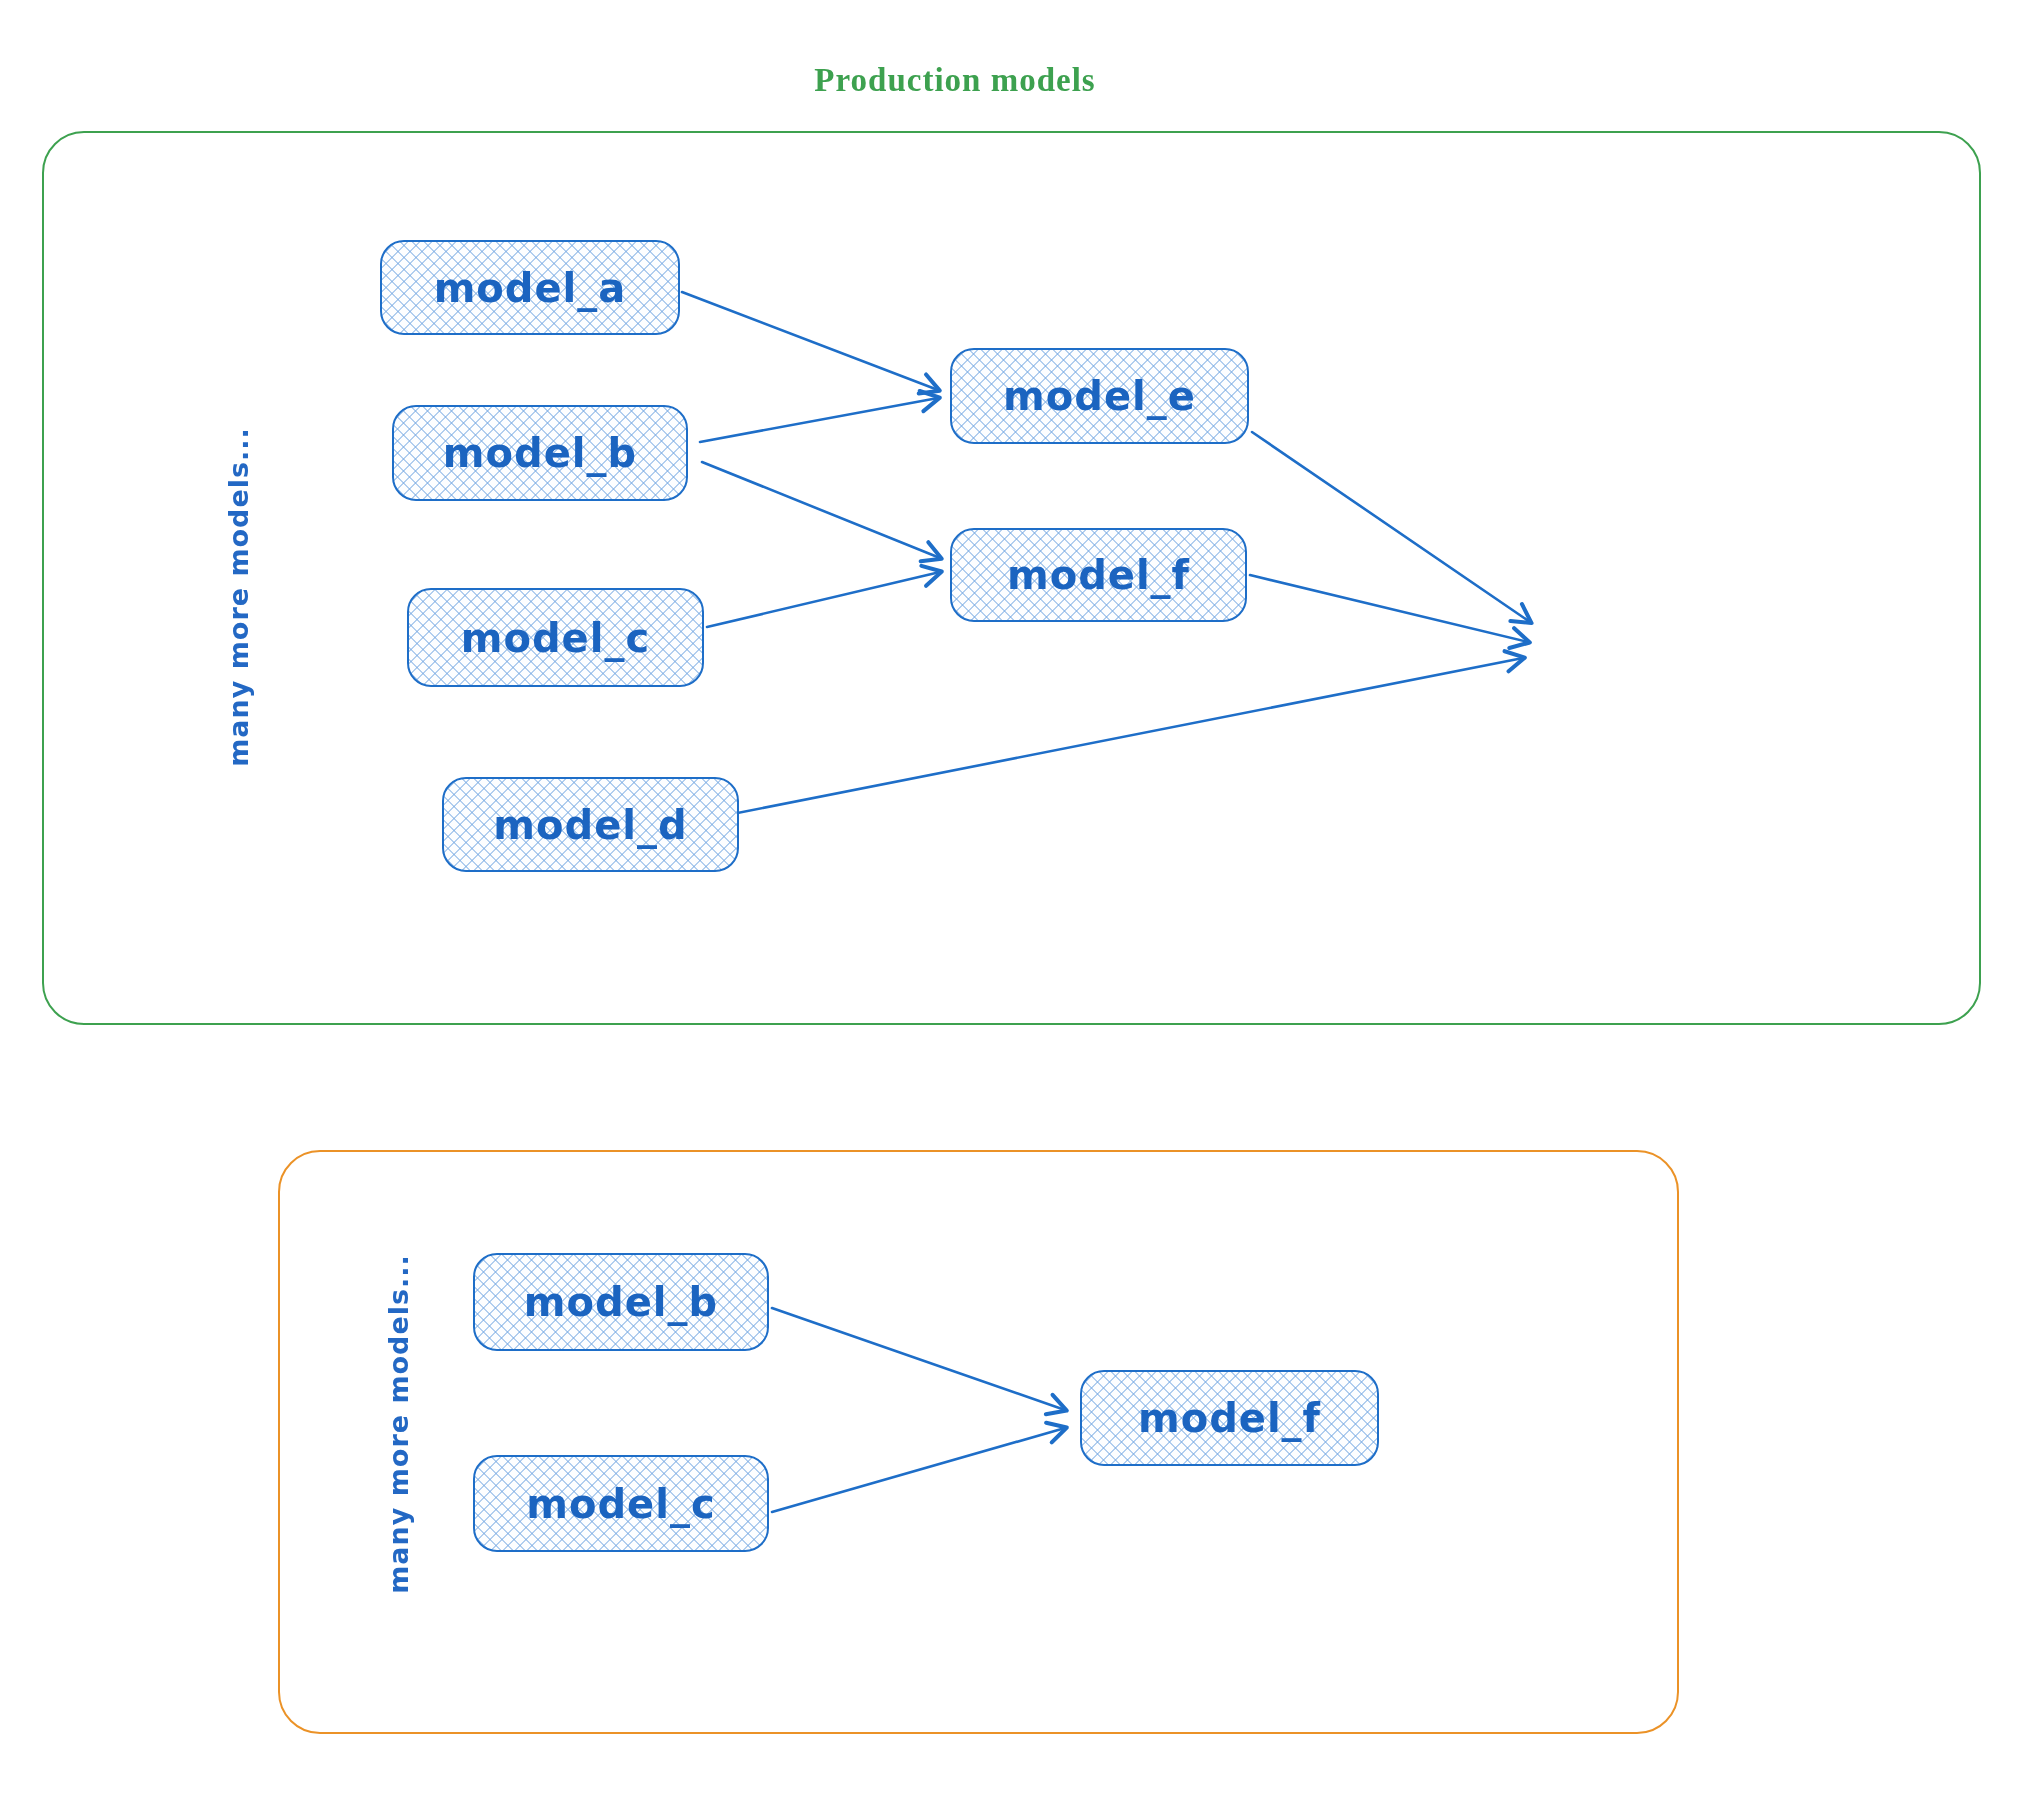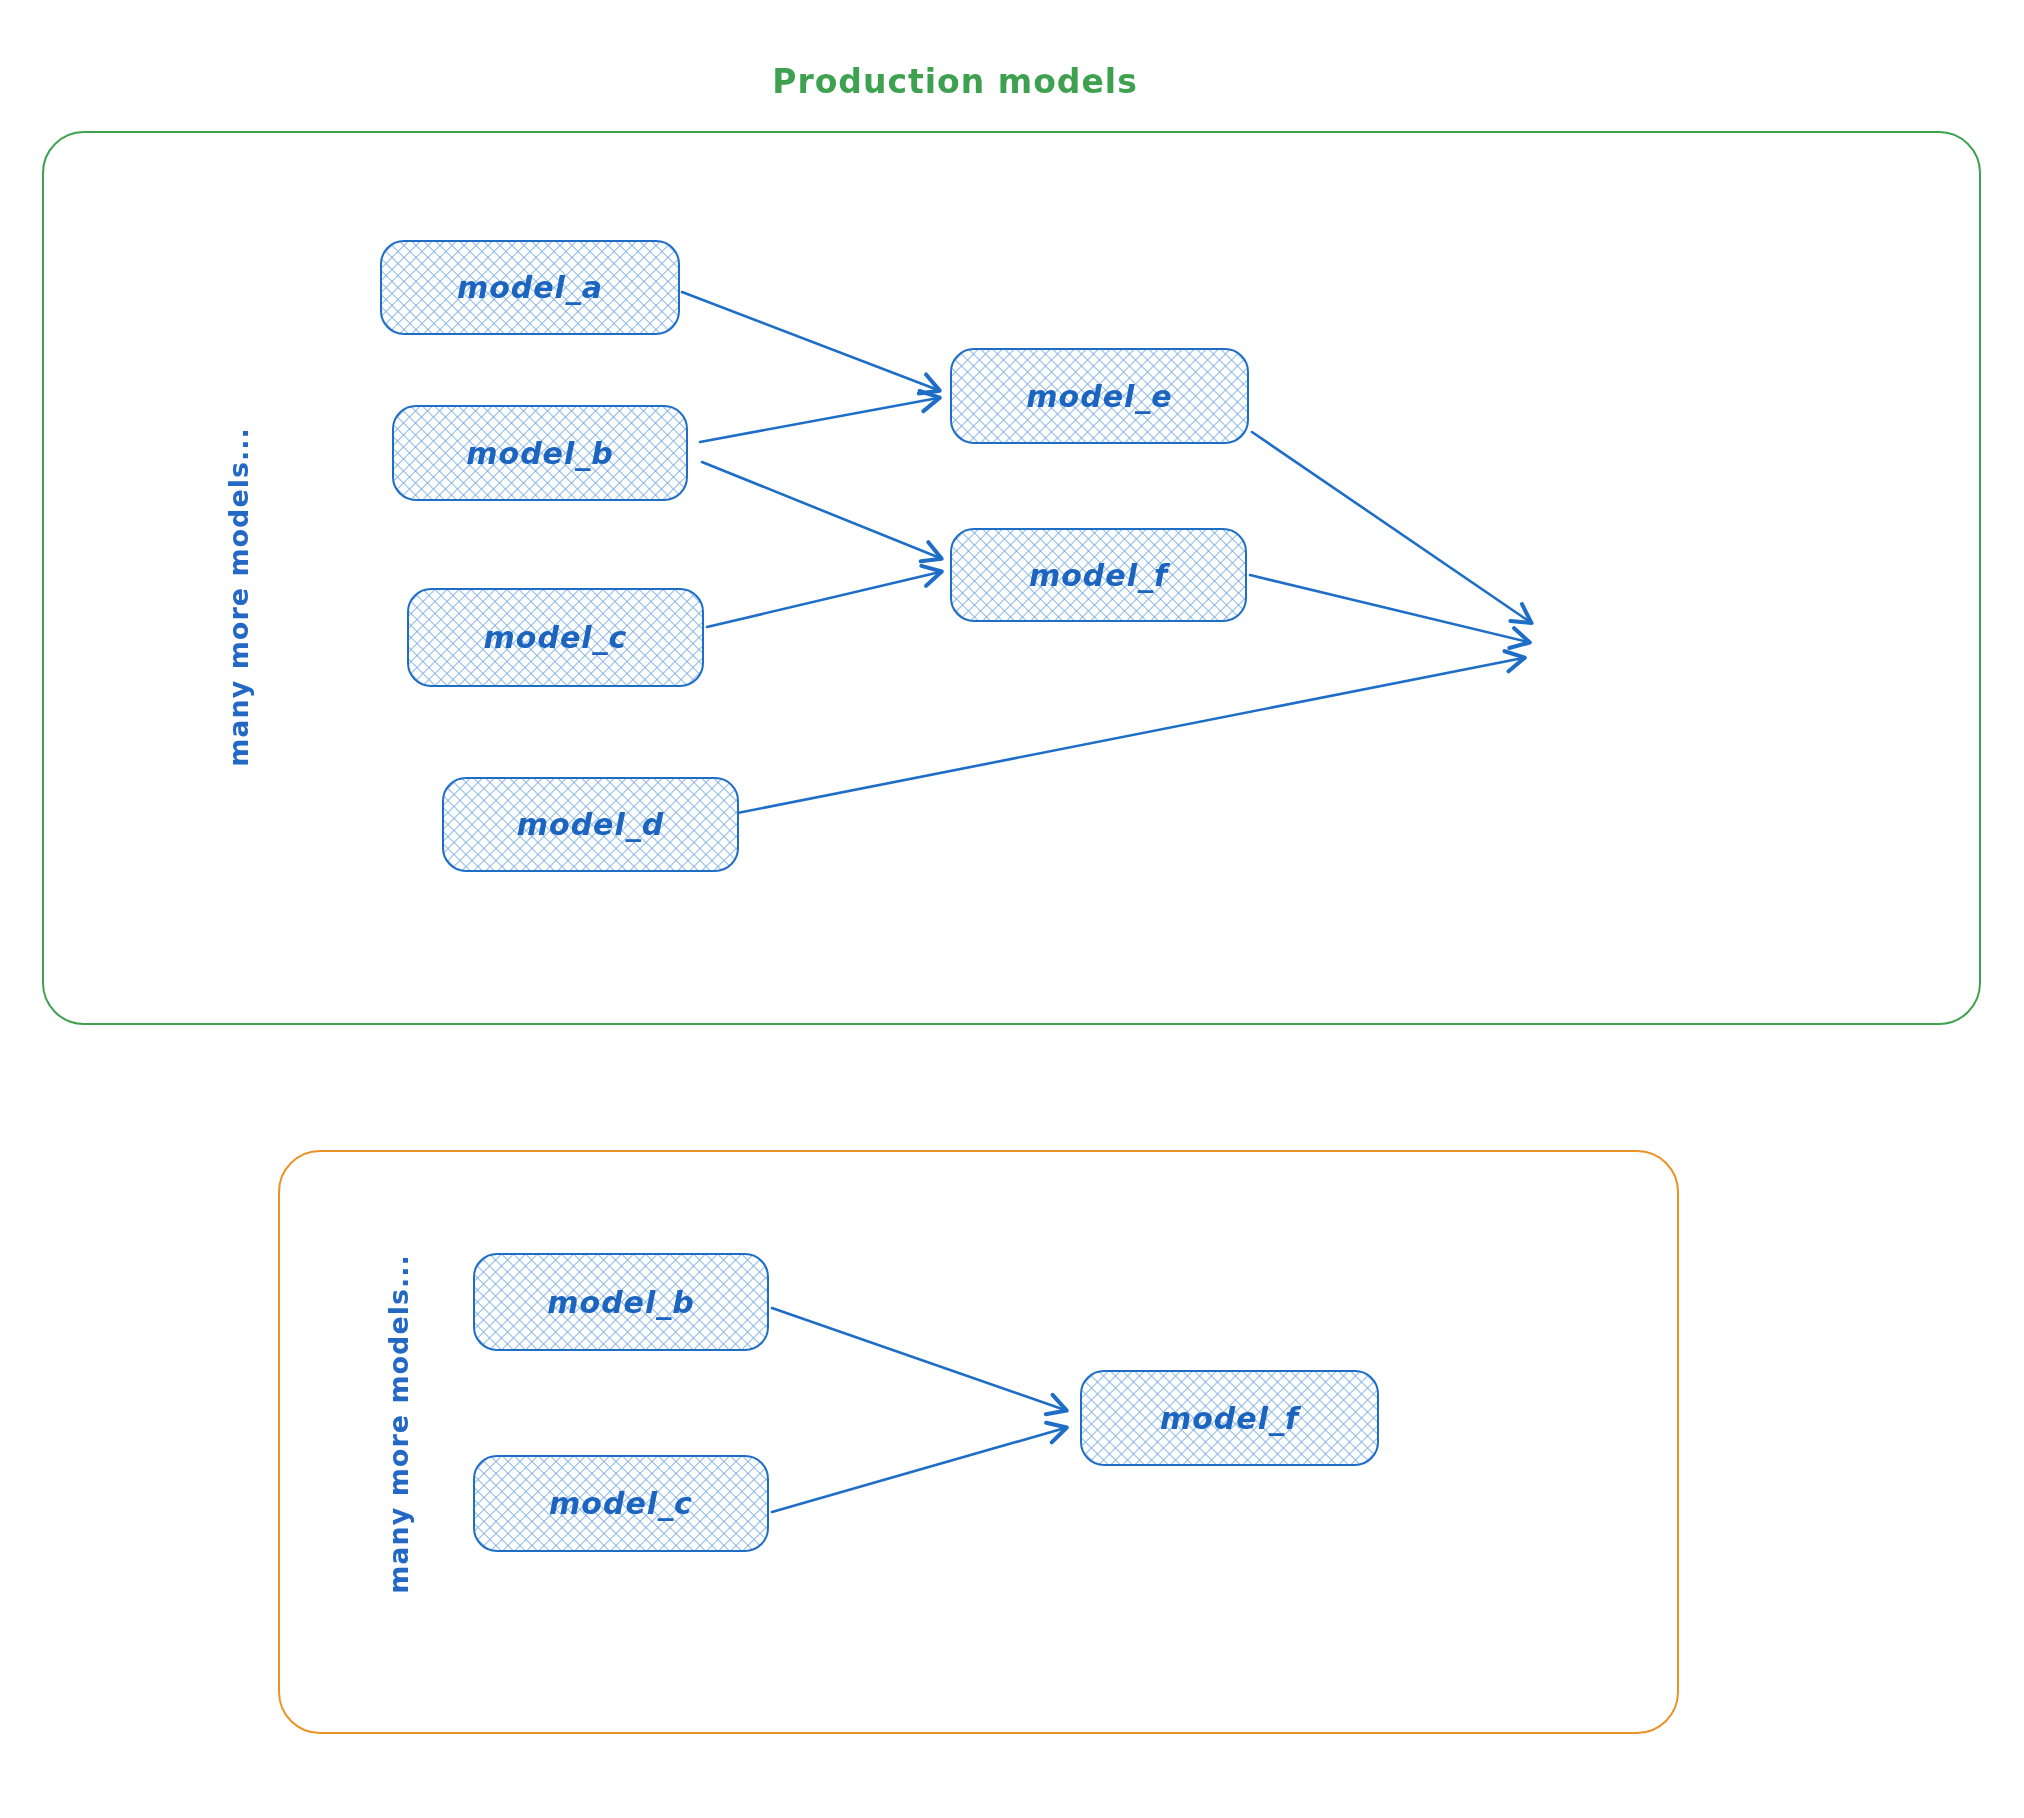--- a/index.html
+++ b/index.html
@@ -11,20 +11,21 @@
     overflow:hidden;
   }
   .section-title{
     position:absolute;
     font-size:33px;
     font-weight:600;
     letter-spacing:1px;
     text-align:center;
     transform:translateX(-50%);
     white-space:nowrap;
+    font-family:Liberation Serif, serif;
   }
   .title-production{color:#3da14f;left:955px;top:62px;}
   .title-development{color:#eb9227;left:970px;top:1078px;}
   .frame{
     position:absolute;
     border:2.5px solid;
     border-radius:42px;
     background:transparent;
   }
   .frame-production{
@@ -42,26 +43,25 @@
     background-color:#fdfeff;
     background-image:
       repeating-linear-gradient(45deg,  rgba(117,168,226,.55) 0px, rgba(117,168,226,.55) 1.4px, transparent 1.4px, transparent 8.5px),
       repeating-linear-gradient(135deg, rgba(117,168,226,.55) 0px, rgba(117,168,226,.55) 1.4px, transparent 1.4px, transparent 8.5px);
     display:flex;
     align-items:center;
     justify-content:center;
   }
   .node span{
     color:#1b64c0;
-    font-size:30px;
+    font-size:40px;
     font-weight:600;
     letter-spacing:1px;
     background:rgba(255,255,255,0.0);
     white-space:nowrap;
-    font-style:italic;
   }
   .side-label{
     position:absolute;
     color:#2368c4;
     font-size:27px;
     font-weight:600;
     letter-spacing:1px;
     white-space:nowrap;
     transform:translate(-50%,-50%) rotate(-90deg);
   }

